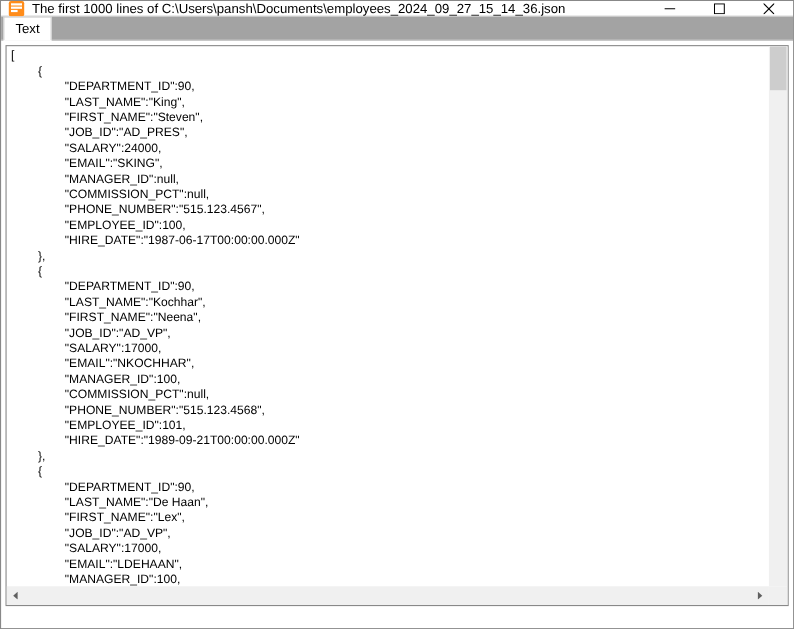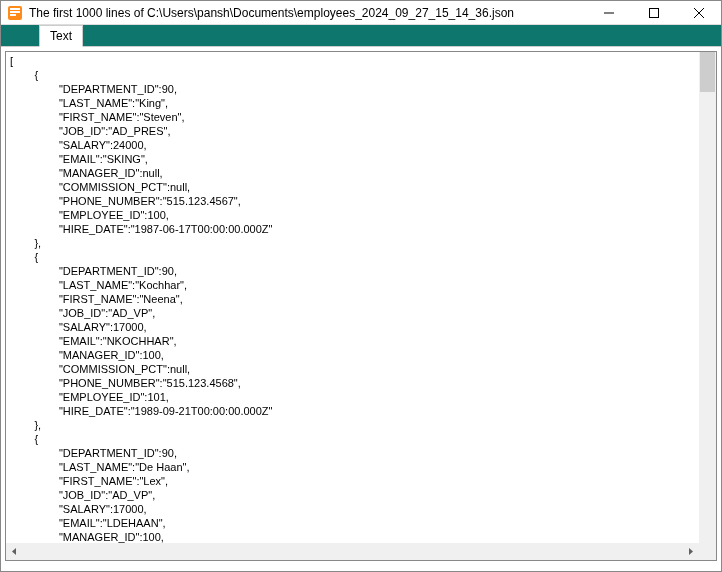--- a/index.html
+++ b/index.html
@@ -9,21 +9,21 @@
     }
     body {
       font-family: "Segoe UI", Tahoma, sans-serif;
       background: #fff;
       width: 722px;
       height: 572px;
       overflow: hidden;
       border: 1px solid #888;
     }
     .titlebar {
-      height: 24px;
+      height: 14px;
       background: #fff;
       display: flex;
       align-items: center;
       border-bottom: 1px solid #ddd;
     }
     .titlebar-icon {
       width: 16px;
       height: 16px;
       margin-left: 6px;
       margin-right: 6px;
@@ -49,25 +49,24 @@
       font-size: 10px;
       font-family: "Segoe UI", sans-serif;
       color: #000;
       cursor: default;
     }
     .win-btn svg {
       pointer-events: none;
     }
     .tabs {
       height: 22px;
-      background: #0f766e;
+      background: #a3a3a3;
       border-bottom: 1px solid #ccc;
       display: flex;
       align-items: flex-end;
-      padding-left: 36px;
     }
     .tab {
       padding: 3px 10px;
       background: #fff;
       border: 1px solid #ccc;
       border-bottom: 1px solid #fff;
       font-size: 12px;
       margin-bottom: -1px;
       margin-left: 2px;
     }

